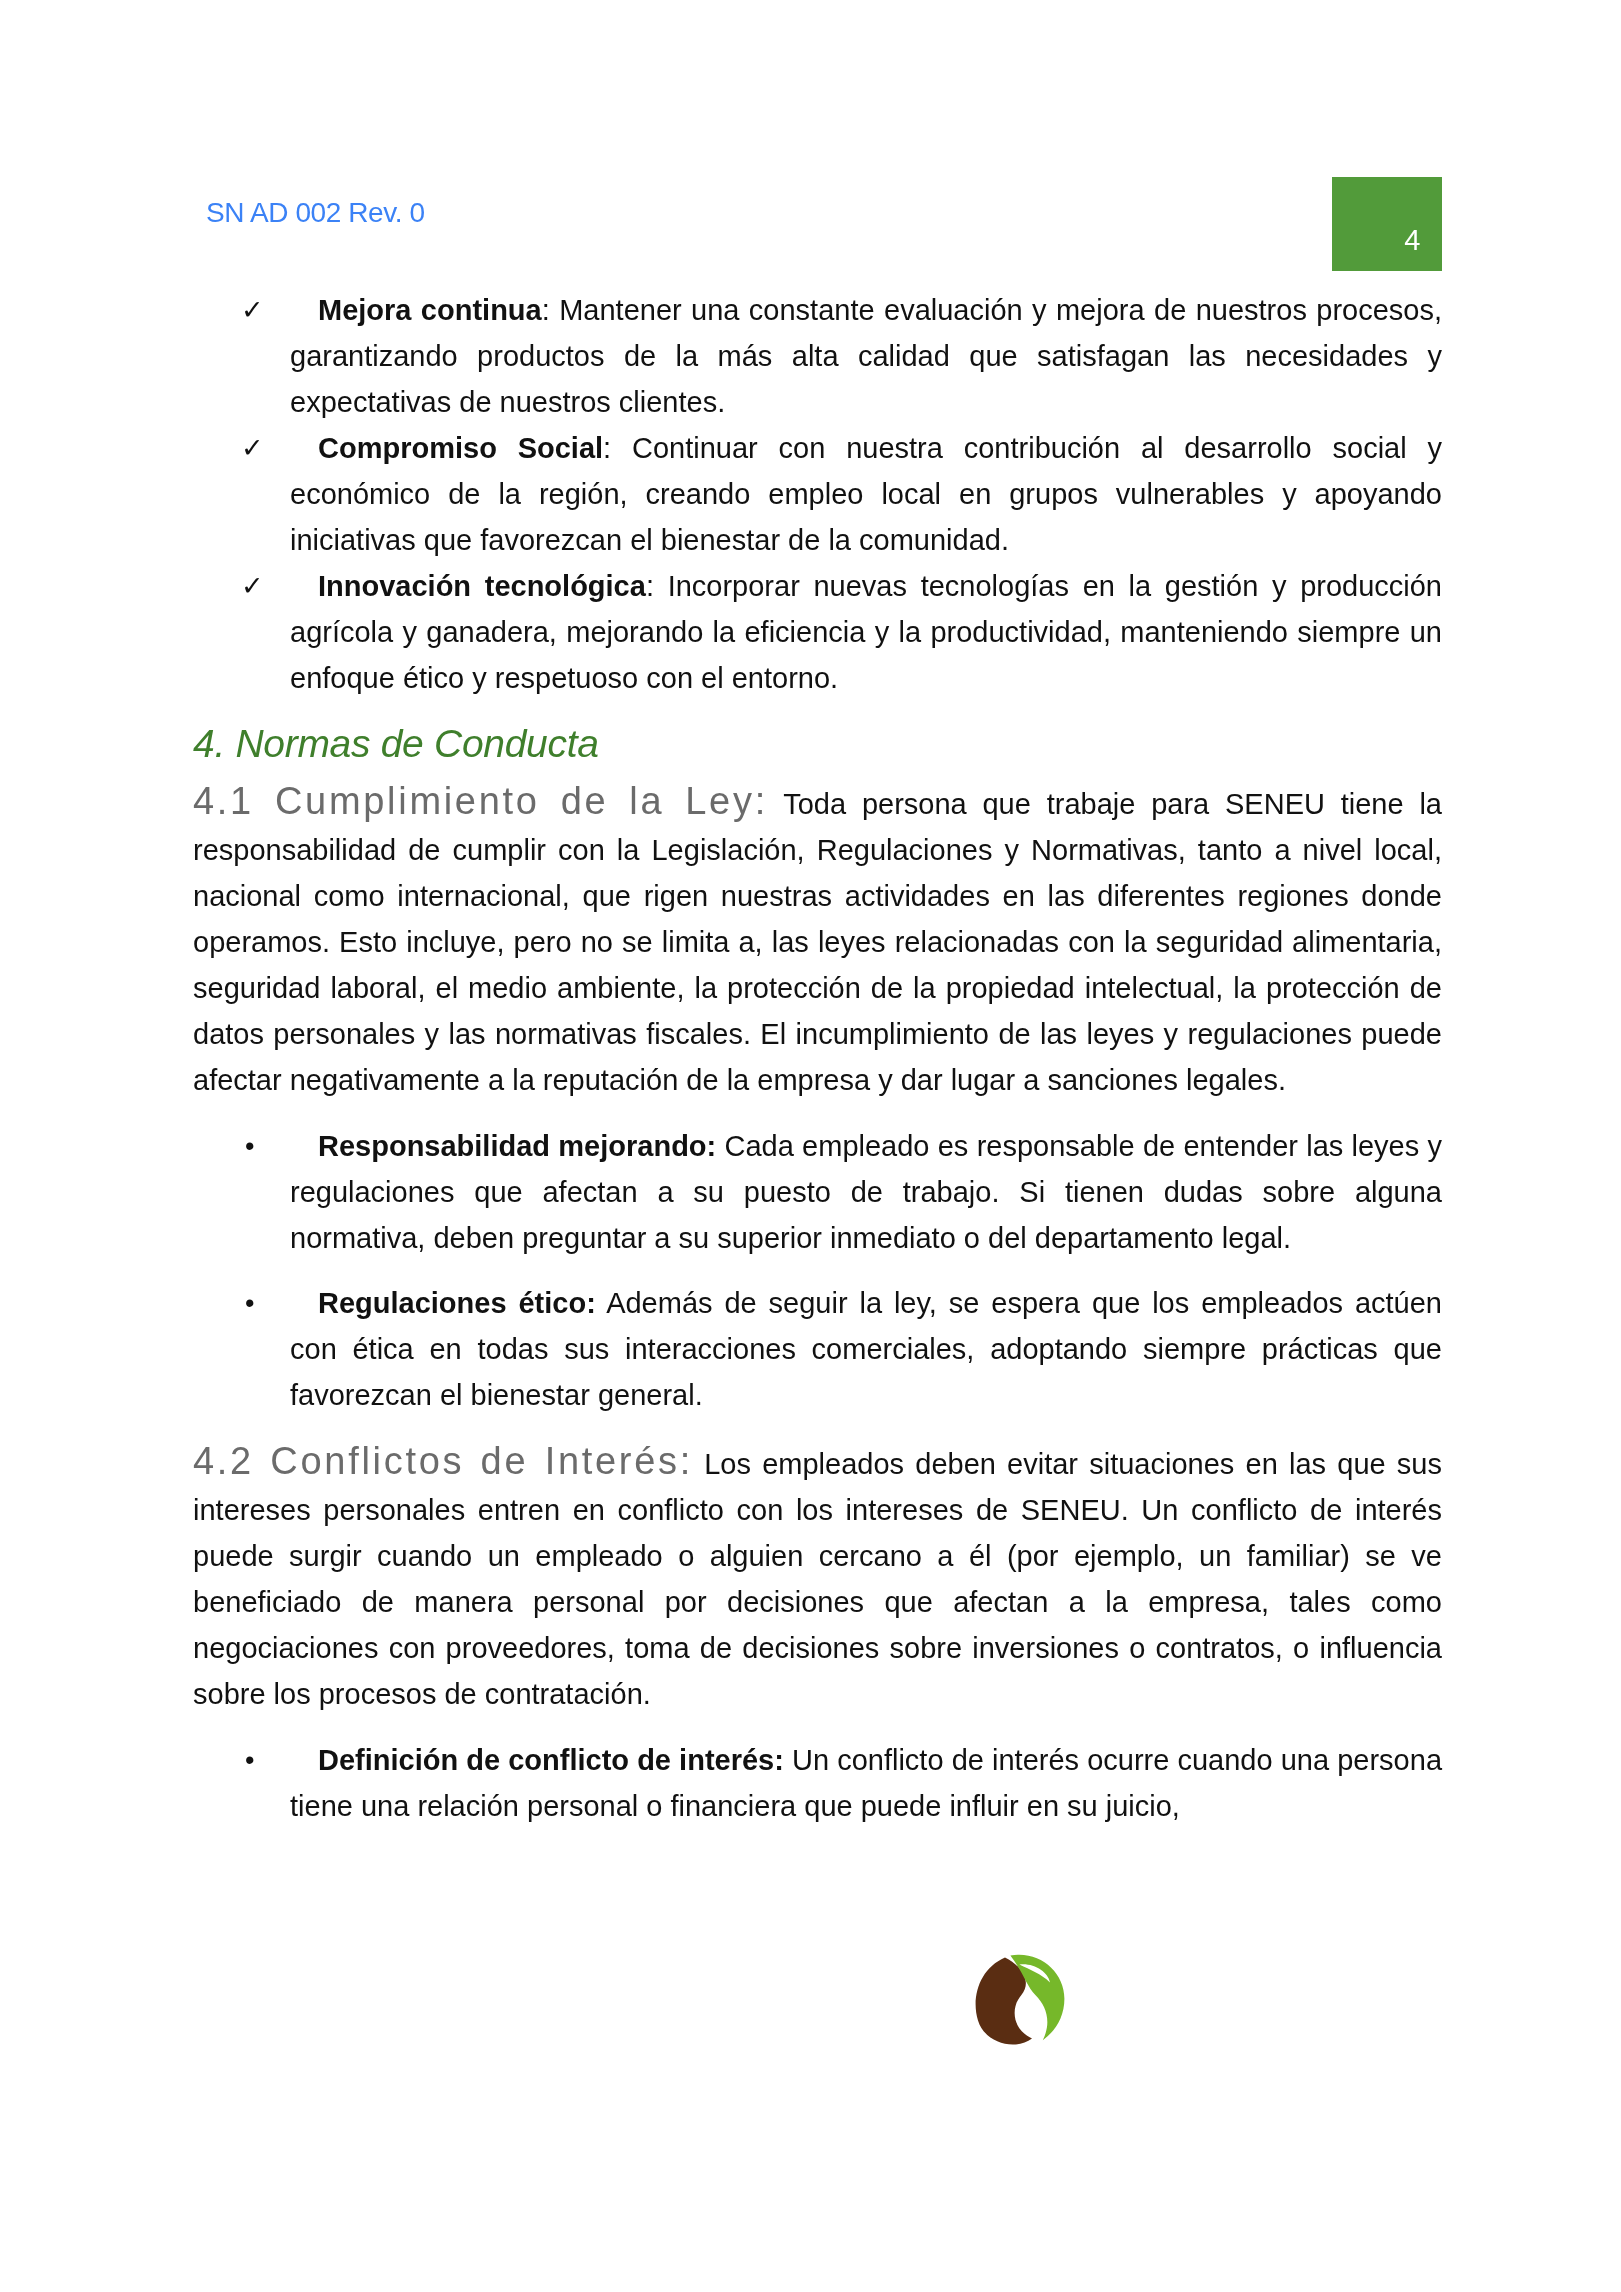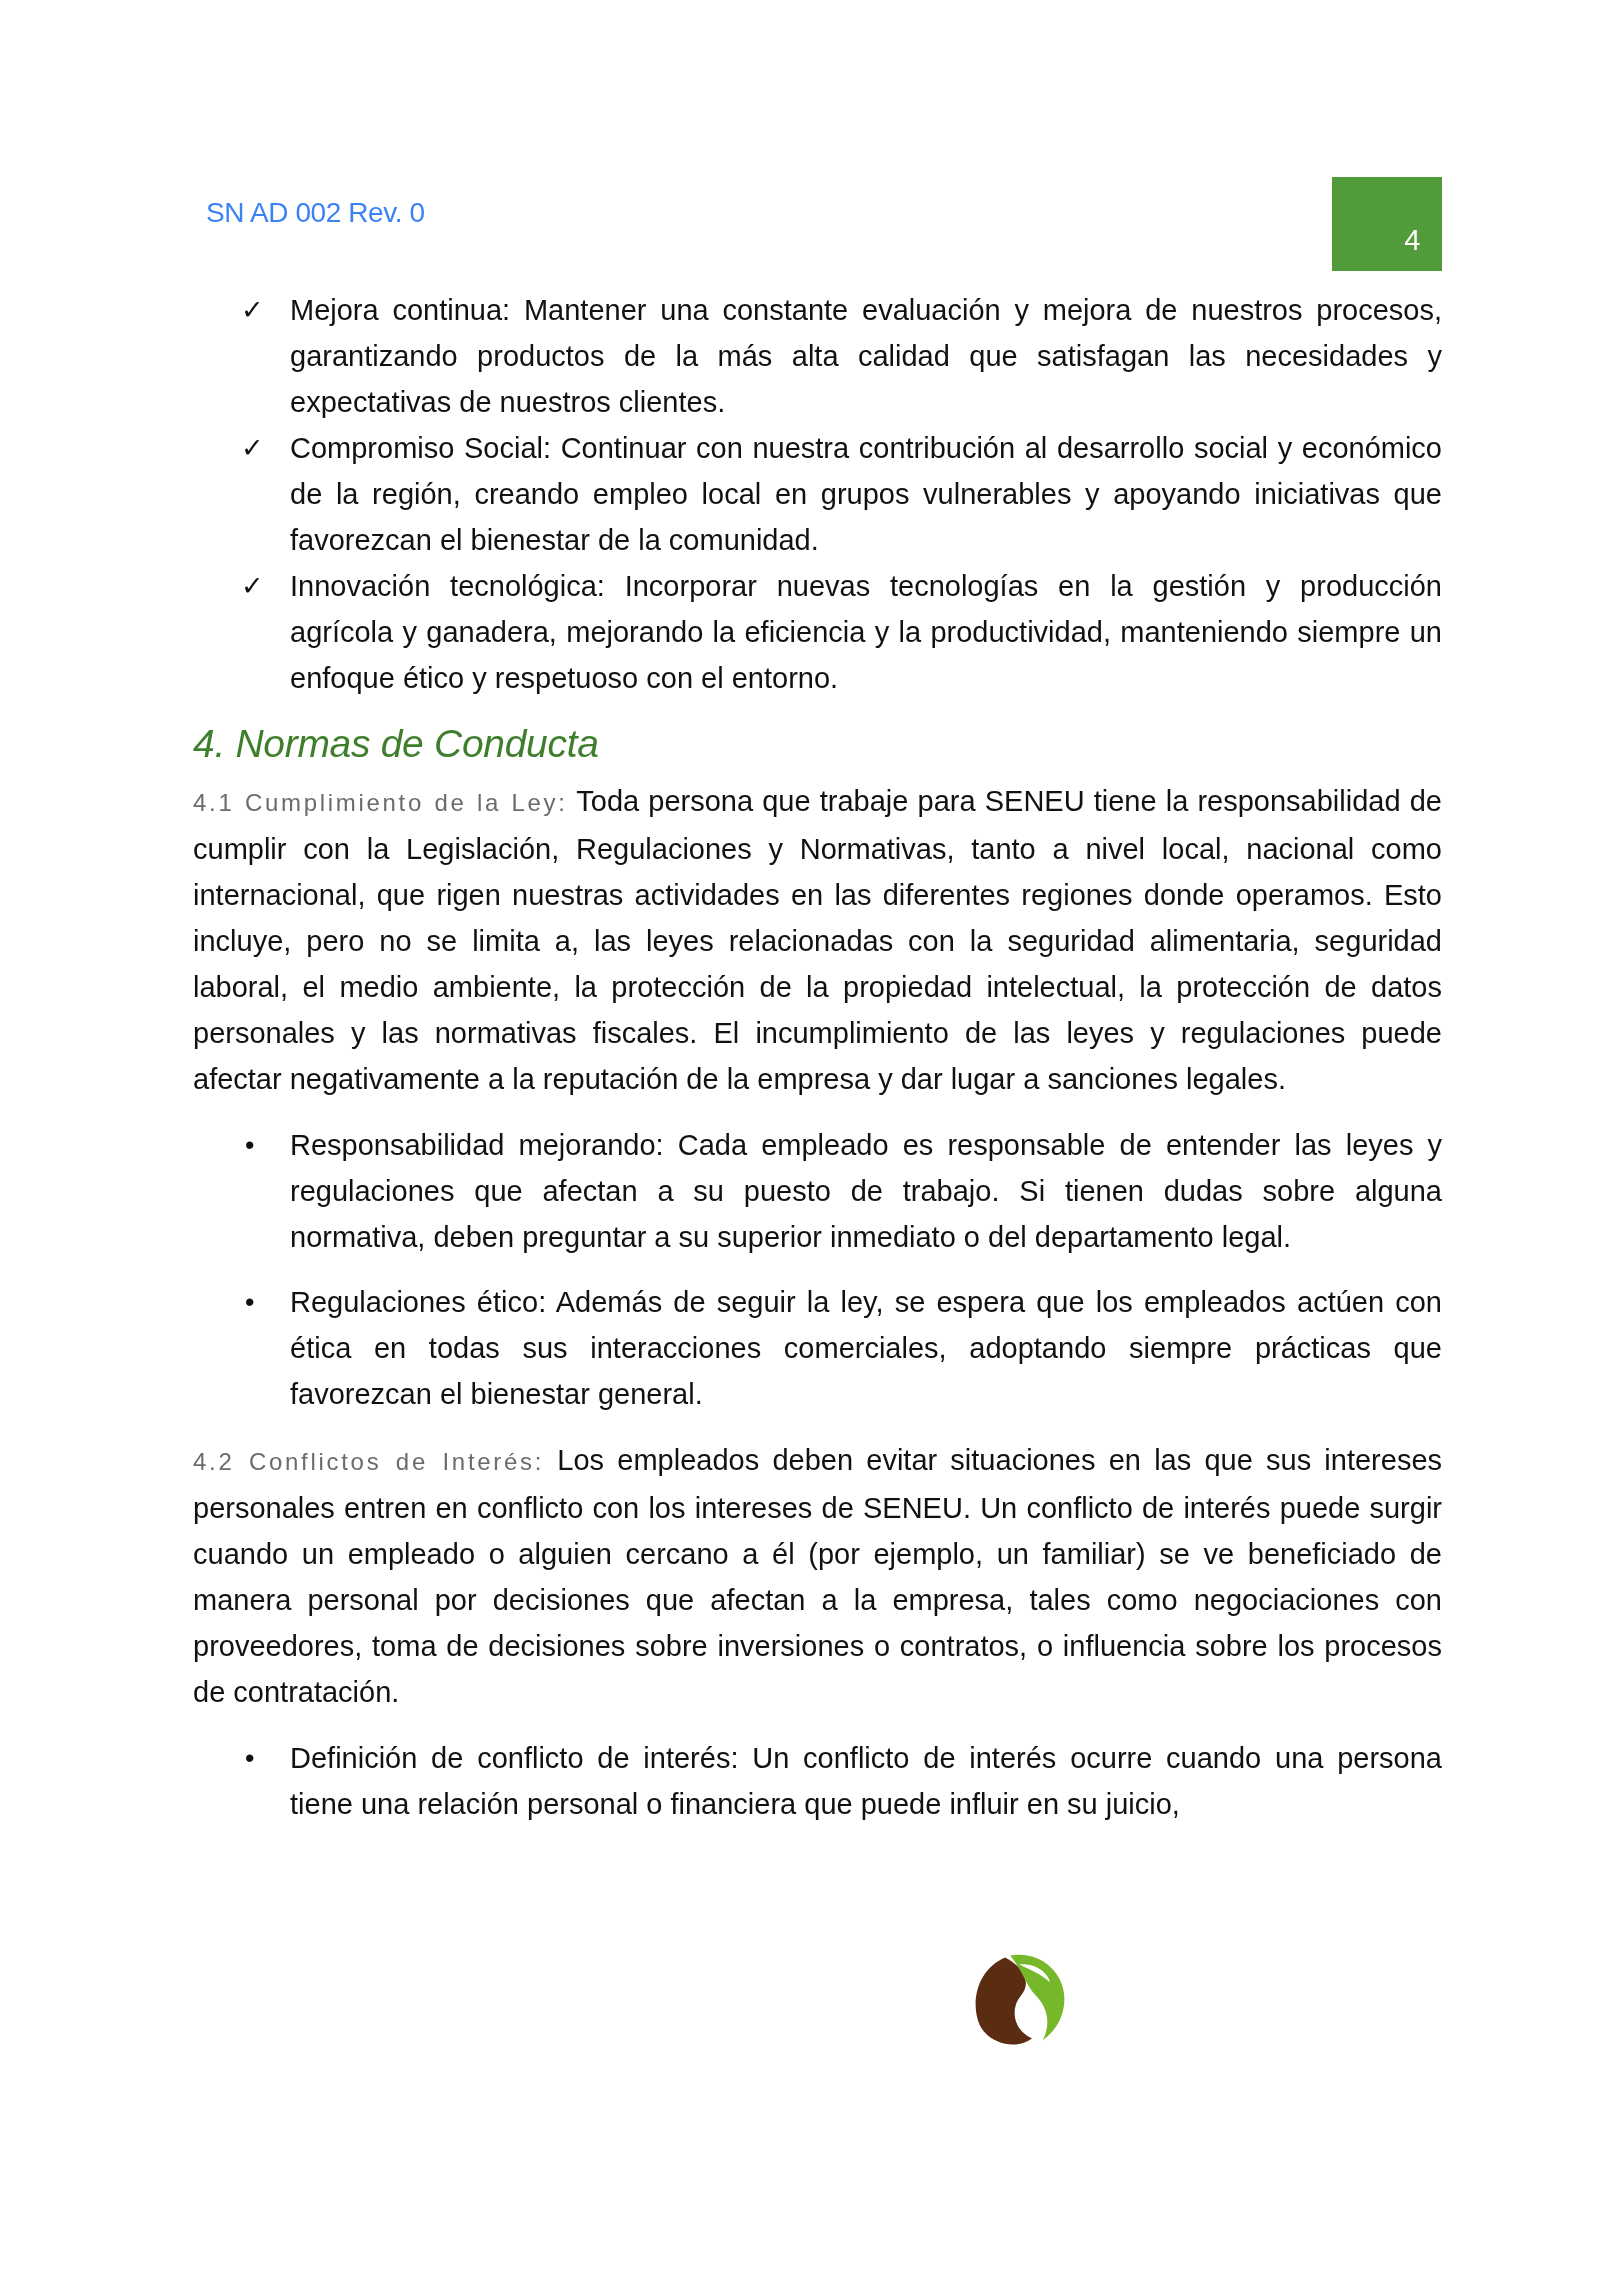--- a/index.html
+++ b/index.html
@@ -7,25 +7,25 @@
          font-family: "Liberation Sans", "DejaVu Sans", sans-serif; color: #111; }
   .doc-code { position: absolute; left: 206px; top: 197px; font-size: 28px; letter-spacing: -0.4px; color: #3b82f6; }
   .page-box { position: absolute; left: 1332px; top: 177px; width: 110px; height: 94px; background: #529b3a; }
   .page-num { position: absolute; right: 21.5px; bottom: 14.3px; color: #fff; font-size: 29px; }
   .content { position: absolute; left: 193px; top: 287px; width: 1249px; font-size: 29px; line-height: 46px; }
   .check-list { list-style: none; margin: 0; padding: 0; }
   .check-item { position: relative; padding-left: 97px; text-align: justify; }
   .check-mark { position: absolute; left: 48px; top: 0; font-size: 27px; }
   .section-title { color: #3f7f2c; font-size: 39px; margin: 12.5px 0 5.4px 0; line-height: 59px; font-weight: normal; letter-spacing: -0.3px; font-style: italic; }
   .para { text-align: justify; margin: 0; }
-  .sub-title { color: #6b6b6b; font-size: 24px; letter-spacing: 2.7px; }
+  .sub-title { color: #6b6b6b; font-size: 38px; letter-spacing: 2.7px; }
   .bullet-list { list-style: none; margin: 19.7px 0 19.7px 0; padding: 0; }
   .bullet-item { position: relative; padding-left: 97px; text-align: justify; margin-bottom: 19.7px; }
   .bullet-dot { position: absolute; left: 52px; top: 0; font-size: 27px; }
-  b { font-weight: normal; }
+  b { font-weight: bold; margin-left: 28px; }
   .logo { position: absolute; left: 969px; top: 1952px; width: 448px; height: 107px; }
   .logo-mark { position: absolute; left: 0; top: 0; width: 99px; height: 99px; }
   .logo-text { position: absolute; left: 118px; top: 5.4px; font-weight: 900; font-size: 47px; line-height: 41px; color: #1a1a1a; letter-spacing: -0.9px; }
   .logo-sa { font-weight: normal; font-size: 27px; color: #555; letter-spacing: 0.9px; margin-left: 7.2px; }
 </style>
 </head>
 <body>
 
 <div class="doc-code">SN AD 002 Rev. 0</div>
 <div class="page-box">

